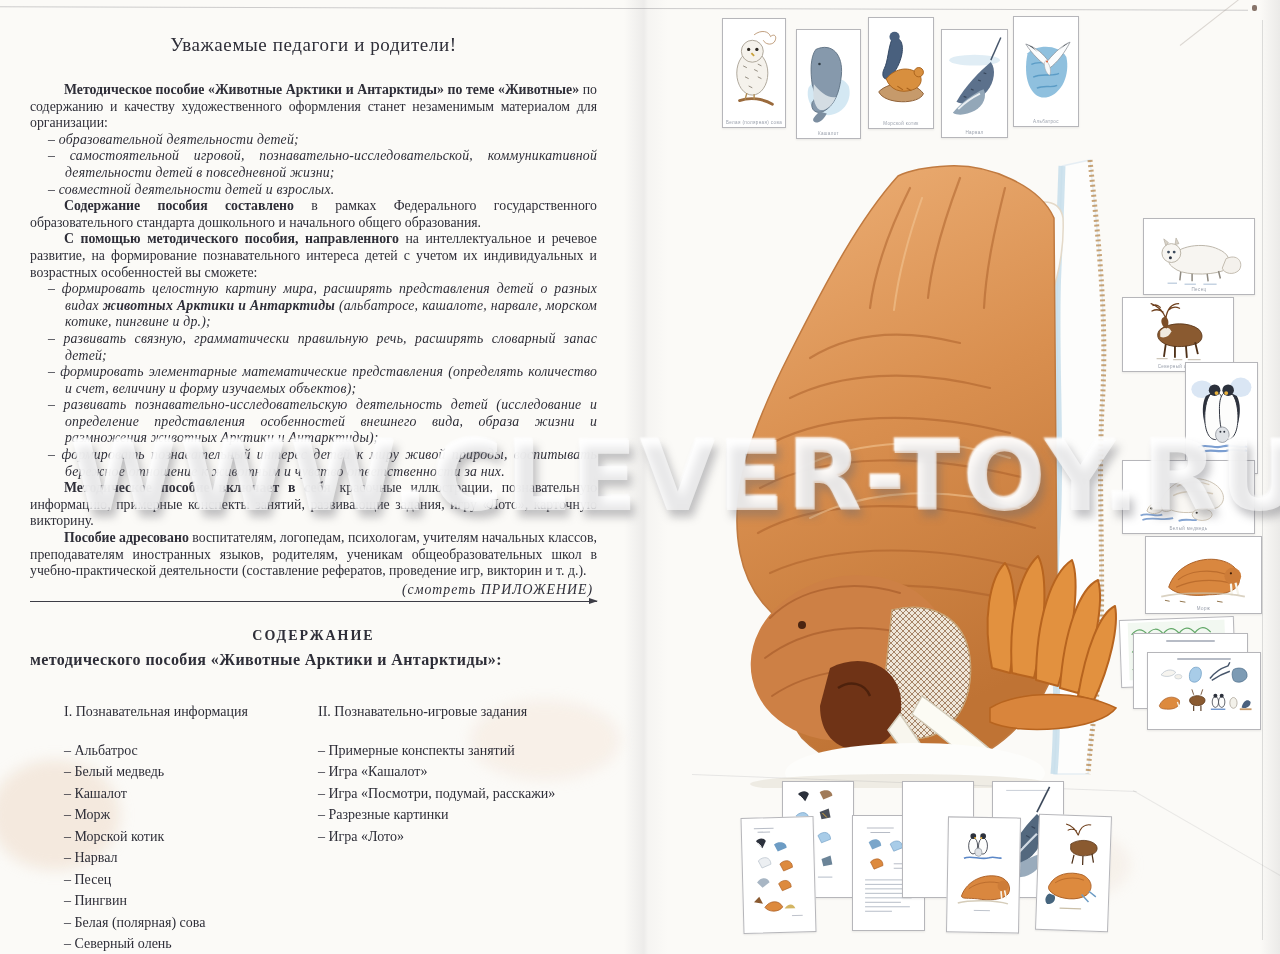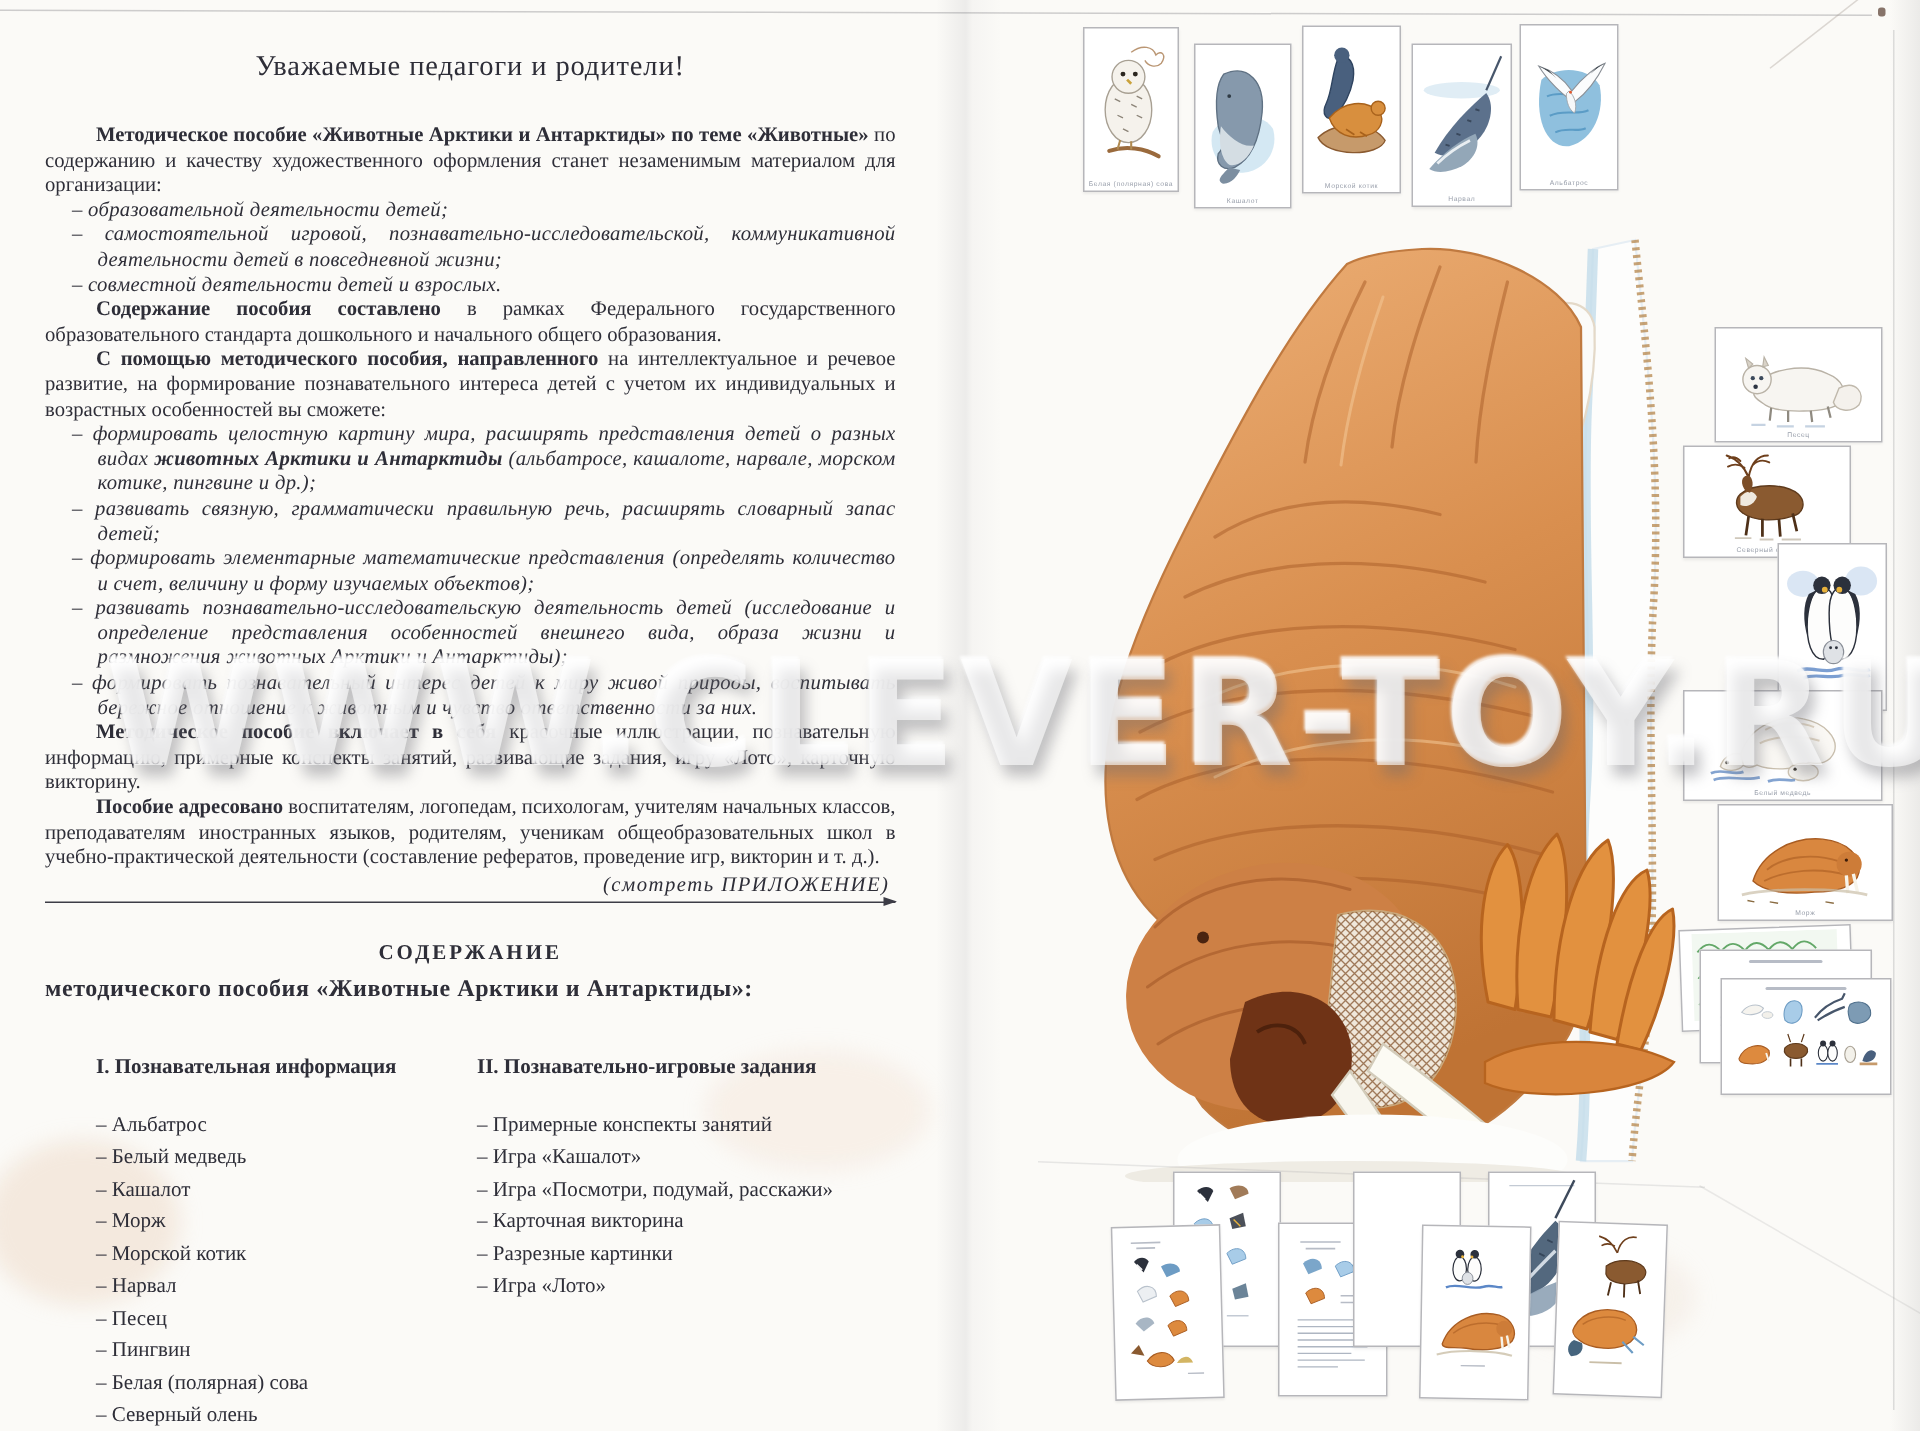--- a/index.html
+++ b/index.html
@@ -49,21 +49,21 @@
   .appendix-arrow::after{content:"";position:absolute;right:-1px;top:-4.2px;width:0;height:0;
       border-left:9px solid #3c3c46;border-top:3.5px solid transparent;border-bottom:3.5px solid transparent;}
 
   .contents-block{position:absolute;left:30px;top:628px;width:567px;}
   .contents-block h2{font-size:14px;font-weight:bold;text-align:center;
       letter-spacing:2px;margin:0;}
   .contents-block h3{font-size:16px;font-weight:bold;text-align:left;
       letter-spacing:.4px;margin:7px 0 0 0;}
   .cols{position:relative;margin-top:32px;height:235px;}
   .col{position:absolute;top:0;font-size:14px;line-height:21.5px;}
-  .col .hdr{font-weight:bold;margin-bottom:17px;}
+  .col .hdr{font-weight:normal;margin-bottom:17px;}
   .col1{left:34px;width:250px;}
   .col2{left:288px;width:250px;}
   .col .item{padding-left:16px;text-indent:-16px;}
 
   
   .card{position:absolute;margin:0;background:#fff;border:1px solid var(--card-border);
       box-shadow:0 1px 2px rgba(0,0,0,.08);}
   .card svg{position:absolute;left:3%;top:3%;width:94%;height:88%;}
   .card figcaption{position:absolute;bottom:2px;left:0;right:0;text-align:center;
       font-family:"Liberation Sans",sans-serif;font-size:4.5px;color:#9aa0ac;letter-spacing:.4px;}
@@ -141,21 +141,20 @@
         <div class="item">– Песец</div>
         <div class="item">– Пингвин</div>
         <div class="item">– Белая (полярная) сова</div>
         <div class="item">– Северный олень</div>
       </div>
       <div class="col col2">
         <div class="hdr">II. Познавательно-игровые задания</div>
         <div class="item">– Примерные конспекты занятий</div>
         <div class="item">– Игра «Кашалот»</div>
         <div class="item">– Игра «Посмотри, подумай, расскажи»</div>
-        <div class="item">– Карточная викторина</div>
         <div class="item">– Разрезные картинки</div>
         <div class="item">– Игра «Лото»</div>
       </div>
     </div>
   </div>
 
   <div class="walrus-wrap">
     <svg viewBox="0 0 480 640" width="480" height="640">
       <defs>
         <linearGradient id="gBody" x1="0" y1="0" x2="0.25" y2="1">

